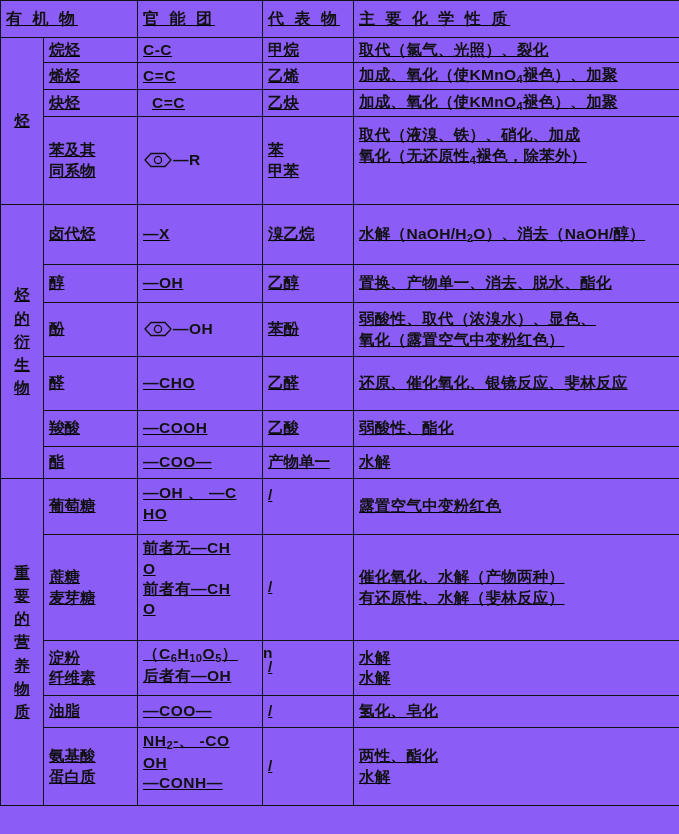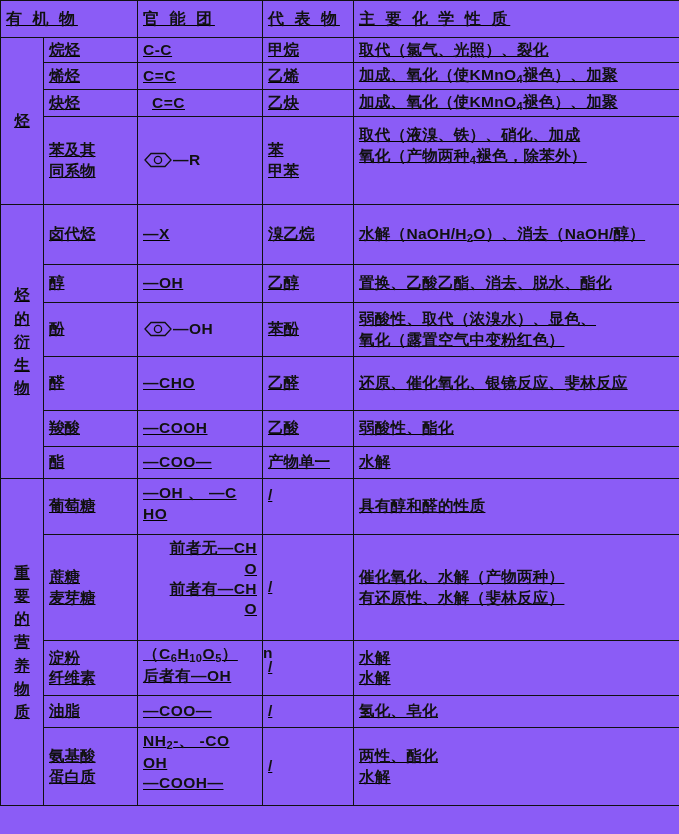--- a/index.html
+++ b/index.html
@@ -189,21 +189,21 @@
           <circle cx="15" cy="8" r="3.6" fill="none" stroke="#111" stroke-width="1.3"></circle>
         </svg>
       </span><span class="bond-dash">—R</span>
     </td>
     <td class="rep-cell">
       <span class="rep-line">苯</span>
       <span class="rep-line">甲苯</span>
     </td>
     <td class="prop-cell" style="vertical-align:top;padding-top:8px;">
       <span class="prop-line">取代（液溴、铁）、硝化、加成</span>
-      <span class="prop-line"><span>氧化（产物两种</span><sub>4</sub><span>褪色，除苯外）</span></span>
+      <span class="prop-line"><span>氧化（无还原性</span><sub>4</sub><span>褪色，除苯外）</span></span>
     </td>
   </tr>
 
   <tr style="height:60px;">
     <td class="cat-cell" rowspan="6">
       <span class="vstack">烃
 的
 衍
 生
 物</span>
@@ -211,21 +211,21 @@
     <td class="name-cell">卤代烃</td>
     <td class="group-cell mono-form">—X</td>
     <td class="rep-cell">溴乙烷</td>
     <td class="prop-cell"><span>水解（NaOH/H</span><sub>2</sub><span>O）、消去（NaO</span><span>H/醇）</span></td>
   </tr>
 
   <tr style="height:38px;">
     <td class="name-cell">醇</td>
     <td class="group-cell mono-form">—OH</td>
     <td class="rep-cell">乙醇</td>
-    <td class="prop-cell">置换、乙酸乙酯、消去、脱水、酯化</td>
+    <td class="prop-cell">置换、产物单一、消去、脱水、酯化</td>
   </tr>
 
   <tr style="height:54px;">
     <td class="name-cell">酚</td>
     <td class="group-cell mono-form">
       <span class="benzene">
         <svg width="30" height="16" viewBox="0 0 30 16">
           <polygon points="2,8 8,1.5 22,1.5 28,8 22,14.5 8,14.5" fill="none" stroke="#111" stroke-width="1.3"></polygon>
           <circle cx="15" cy="8" r="3.6" fill="none" stroke="#111" stroke-width="1.3"></circle>
         </svg>
@@ -268,29 +268,29 @@
 养
 物
 质</span>
     </td>
     <td class="name-cell">葡萄糖</td>
     <td class="group-cell mono-form" style="vertical-align:top;padding-top:4px;">
       <span class="group-line">—OH 、 —C</span>
       <span class="group-line">HO</span>
     </td>
     <td class="rep-cell" style="vertical-align:top;padding-top:6px;">/</td>
-    <td class="prop-cell">具有醇和醛的性质</td>
+    <td class="prop-cell">露置空气中变粉红色</td>
   </tr>
 
   <tr style="height:106px;">
     <td class="name-cell">
       <span class="name-line">蔗糖</span>
       <span class="name-line">麦芽糖</span>
     </td>
-    <td class="group-cell mono-form" style="vertical-align:top;padding-top:3px;text-align:right;">
+    <td class="group-cell mono-form" style="vertical-align:top;padding-top:3px;">
       <span class="group-line">前者无—CH</span>
       <span class="group-line">O</span>
       <span class="group-line">前者有—CH</span>
       <span class="group-line">O</span>
     </td>
     <td class="rep-cell">/</td>
     <td class="prop-cell">
       <span class="prop-line">催化氧化、水解（产物两种）</span>
       <span class="prop-line">有还原性、水解（斐林反应）</span>
     </td>
@@ -321,21 +321,21 @@
   </tr>
 
   <tr style="height:78px;">
     <td class="name-cell">
       <span class="name-line">氨基酸</span>
       <span class="name-line">蛋白质</span>
     </td>
     <td class="group-cell mono-form" style="vertical-align:top;padding-top:3px;">
       <span class="group-line"><span>NH</span><sub>2</sub><span>-、 -CO</span></span>
       <span class="group-line">OH</span>
-      <span class="group-line">—COOH—</span>
+      <span class="group-line">—CONH—</span>
     </td>
     <td class="rep-cell">/</td>
     <td class="prop-cell">
       <span class="prop-line">两性、酯化</span>
       <span class="prop-line">水解</span>
     </td>
   </tr>
 
   </tbody>
 </table>

